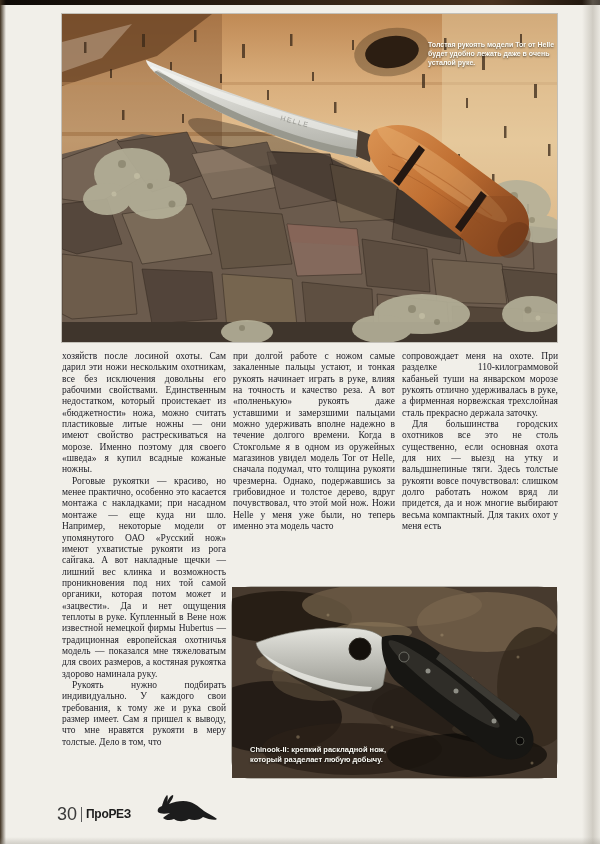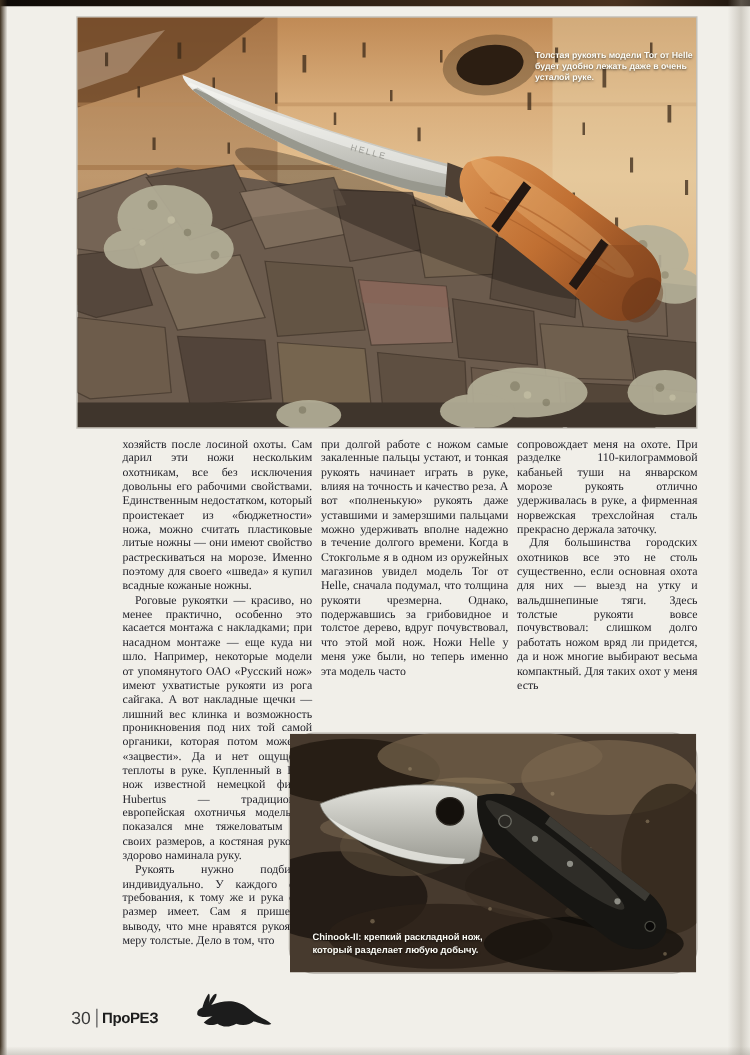--- a/index.html
+++ b/index.html
@@ -25,28 +25,28 @@
   .photo-bottom{position:absolute;left:232px;top:587px;width:325px;height:191px;box-shadow:0 0 0 1px rgba(40,32,24,.3);border-radius:19px;}
   .photo-bottom svg{display:block;width:325px;height:191px;}
 
   .cap{position:absolute;color:#fcfcf6;font-family:"Liberation Sans",sans-serif;font-weight:bold;
     text-shadow:0 1px 2px rgba(0,0,0,.65);}
   .cap-top{left:366px;top:26px;width:128px;font-size:7px;line-height:9px;}
   .cap-bottom{left:18px;bottom:14px;width:162px;font-size:7.5px;line-height:9.5px;}
 
   .columns{position:absolute;left:62px;top:351px;width:496px;display:flex;gap:7px;}
   .col{font-size:9.5px;line-height:11.35px;color:#23232b;text-align:justify;}
-  .col-1{width:164px;margin-left:36px;}
+  .col-1{width:164px;}
   .col-2{width:162px;}
   .col-3{width:156px;}
   .col p{margin:0;text-indent:10px;}
   .col p.first{text-indent:0;}
 
   .footer{position:absolute;left:57px;top:803px;height:22px;display:flex;align-items:center;gap:4px;}
-  .pagenum{font-family:"Liberation Sans",sans-serif;font-size:14px;color:#3a3a3a;}
+  .pagenum{font-family:"Liberation Sans",sans-serif;font-size:18px;color:#3a3a3a;}
   .logo-sep{width:1px;height:15px;background:#5a5a5a;}
   .logo{font-family:"Liberation Sans",sans-serif;font-size:12px;font-weight:bold;
     letter-spacing:-0.3px;color:#1d1d1d;}
   .hare{position:absolute;left:152px;top:792px;width:68px;height:36px;}
 </style>
 </head>
 <body>
 
 <div class="page">
 

